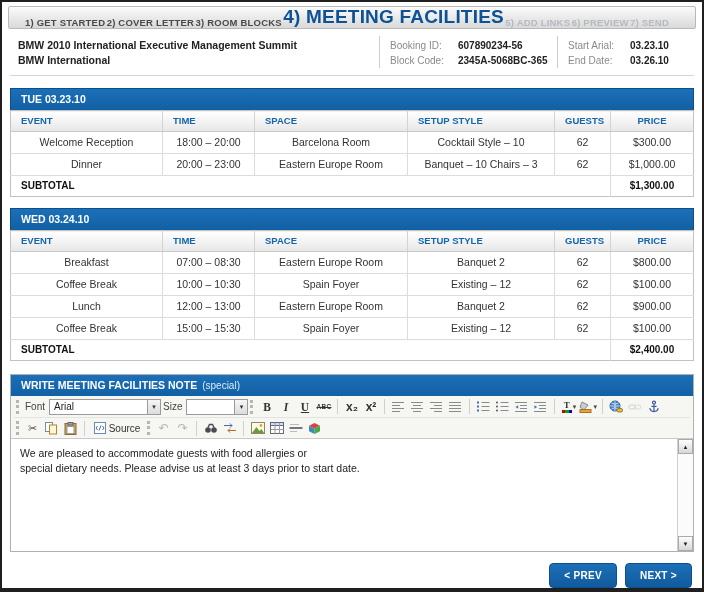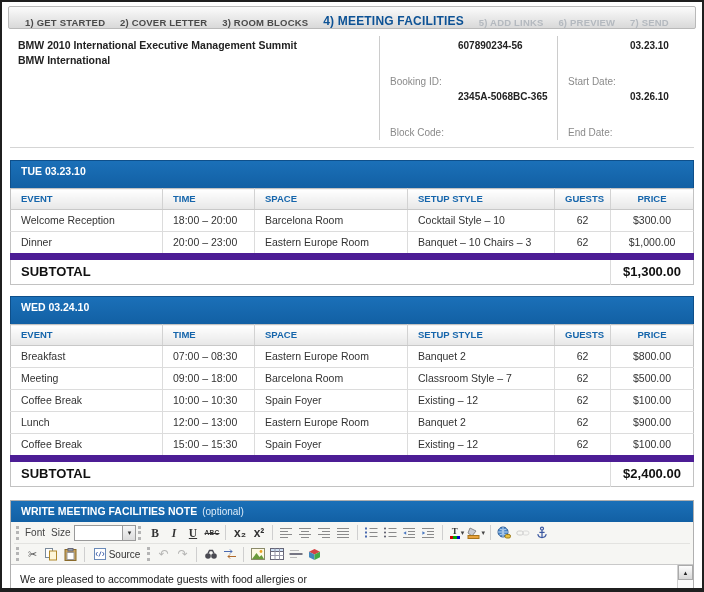--- a/index.html
+++ b/index.html
@@ -14,57 +14,57 @@
   }
   
   .nav-bar {
     margin: 4px 6px 0 6px; height: 23px;
     background: linear-gradient(#fbfbfb, #d9d9d9);
     border: 1px solid #b9b9b9; border-radius: 2px;
     display: flex; align-items: flex-end; justify-content: space-between;
     padding: 0 26px 0 16px;
   }
   .step { font-weight: bold; font-size: 9.5px; color: #4a4a4a; letter-spacing: .2px; white-space: nowrap; cursor: pointer; }
-  .step.active { color: #0d5295; font-size: 12px; }
+  .step.active { color: #0d5295; font-size: 19px; }
   .step.future { color: #b4b9bf; cursor: default; }
   
   .info-bar { display: flex; margin: 7px 8px 0 8px; padding-bottom: 7px; border-bottom: 1px solid #d5d5d5; }
   .info-left { flex: 0 0 369px; padding: 2px 0 0 8px; }
   .info-title { font-size: 10.5px; font-weight: bold; color: #222; line-height: 15px; }
   .info-group { border-left: 1px solid #ccc; padding: 2px 0 0 10px; }
   .info-group.ids { flex: 0 0 178px; }
   .info-group.dates { flex: 1; }
   .info-row { display: flex; font-size: 10px; line-height: 15px; }
-  .info-label { color: #8a8a8a; margin-top: 36px; }
+  .info-label { color: #8a8a8a; }
   .ids .info-label { width: 68px; }
   .dates .info-label { width: 62px; }
   .info-value { font-weight: bold; color: #222; }
   
   .day-table { margin: 12px 8px 0 8px; }
   .day-table + .day-table { margin-top: 11px; }
   .day-bar {
     background: linear-gradient(#1b70b8, #1260a4); color: #fff;
-    font-weight: bold; font-size: 10.5px; padding: 4px 10px 11px;
+    font-weight: bold; font-size: 10.5px; padding: 4px 10px 5px;
     border: 1px solid #0e4f8a; border-bottom: none;
   }
   table { width: 100%; border-collapse: collapse; table-layout: fixed; border: 1px solid #c2c2c2; background: #fff; }
   col.c0{width:152px} col.c1{width:92px} col.c2{width:153px} col.c3{width:147px} col.c4{width:56px}
   thead th {
     background: linear-gradient(#ffffff, #e7e7e7);
     color: #1565ab; font-size: 9.5px; font-weight: bold; text-align: left;
     padding: 4px 10px 5px; border-right: 1px solid #d2d2d2; border-bottom: 1px solid #c8c8c8;
   }
   tbody td {
     font-size: 10.5px; color: #333; padding: 4px 10px 5px;
     border-right: 1px solid #dcdcdc; border-bottom: 1px solid #dcdcdc;
-    overflow: hidden; white-space: nowrap;
+    overflow: hidden; white-space: nowrap; text-align: center;
   }
   thead th:last-child, tbody td:last-child { border-right: none; }
   th.num, td.num { text-align: center; }
-  tfoot td { font-weight: bold; font-size: 13px; color: #111; padding: 4px 10px 5px; border-top: 7px solid #4c1d95; }
+  tfoot td { font-weight: bold; font-size: 10px; color: #111; padding: 4px 10px 5px; border-top: 1px solid #4c1d95; }
   tfoot td.num { border-left: 1px solid #dcdcdc; }
   
   .note { margin: 13px 8px 0 8px; border: 1px solid #b0b0b0; }
   .note-bar { background: linear-gradient(#1b70b8, #1260a4); color: #fff; padding: 4px 10px 5px; font-size: 10.5px; font-weight: bold; }
   .note-bar .opt { font-weight: normal; color: #dcebf8; font-size: 10px; margin-left: 5px; }
   .toolbar { background: #f6f6f3; border-bottom: 1px solid #c9c9c9; padding: 0 3px; }
   .tb-row { display: flex; align-items: center; height: 21px; }
   .tb-row + .tb-row { border-top: 1px solid #e3e3e0; }
   .handle { width: 3px; height: 14px; border-left: 3px dotted #b5b5b5; margin: 0 4px 0 2px; }
   .sep { width: 1px; height: 15px; background: #cfcfcf; margin: 0 4px; }
@@ -124,21 +124,21 @@
       <span class="info-label">Booking ID:</span>
       <span class="info-value">607890234-56</span>
     </div>
     <div class="info-row">
       <span class="info-label">Block Code:</span>
       <span class="info-value">2345A-5068BC-365</span>
     </div>
   </div>
   <div class="info-group dates">
     <div class="info-row">
-      <span class="info-label">Start Date:</span>
+      <span class="info-label">Start Arial:</span>
       <span class="info-value">03.23.10</span>
     </div>
     <div class="info-row">
       <span class="info-label">End Date:</span>
       <span class="info-value">03.26.10</span>
     </div>
   </div>
 </div>
 
 <div>
@@ -213,28 +213,20 @@
         <tbody>
           <tr>
             <td>Breakfast</td>
             <td>07:00 – 08:30</td>
             <td>Eastern Europe Room</td>
             <td>Banquet 2</td>
             <td class="num">62</td>
             <td class="num">$800.00</td>
           </tr>
           <tr>
-            <td>Meeting</td>
-            <td>09:00 – 18:00</td>
-            <td>Barcelona Room</td>
-            <td>Classroom Style – 7</td>
-            <td class="num">62</td>
-            <td class="num">$500.00</td>
-          </tr>
-          <tr>
             <td>Coffee Break</td>
             <td>10:00 – 10:30</td>
             <td>Spain Foyer</td>
             <td>Existing – 12</td>
             <td class="num">62</td>
             <td class="num">$100.00</td>
           </tr>
           <tr>
             <td>Lunch</td>
             <td>12:00 – 13:00</td>
@@ -257,28 +249,32 @@
             <td colspan="5">SUBTOTAL</td>
             <td class="num">$2,400.00</td>
           </tr>
         </tfoot>
       </table>
     </section>
   </div>
 
 <div class="note">
   <div class="note-bar">
-    <span>WRITE MEETING FACILITIES NOTE</span><span class="opt">(optional)</span>
+    <span>WRITE MEETING FACILITIES NOTE</span><span class="opt">(special)</span>
   </div>
 
   <div class="toolbar">
 
     <div class="tb-row">
       <span class="handle"></span>
       <span class="tb-label">Font</span>
+      <span class="combo font">
+        <span>Arial</span>
+        <span class="combo-btn">▾</span>
+      </span>
       <span class="tb-label">Size</span>
       <span class="combo size">
         <span></span>
         <span class="combo-btn">▾</span>
       </span>
       <span class="handle"></span>
       <button class="tbtn">
           <span class="g-b">B</span>
         </button>
       <button class="tbtn">

